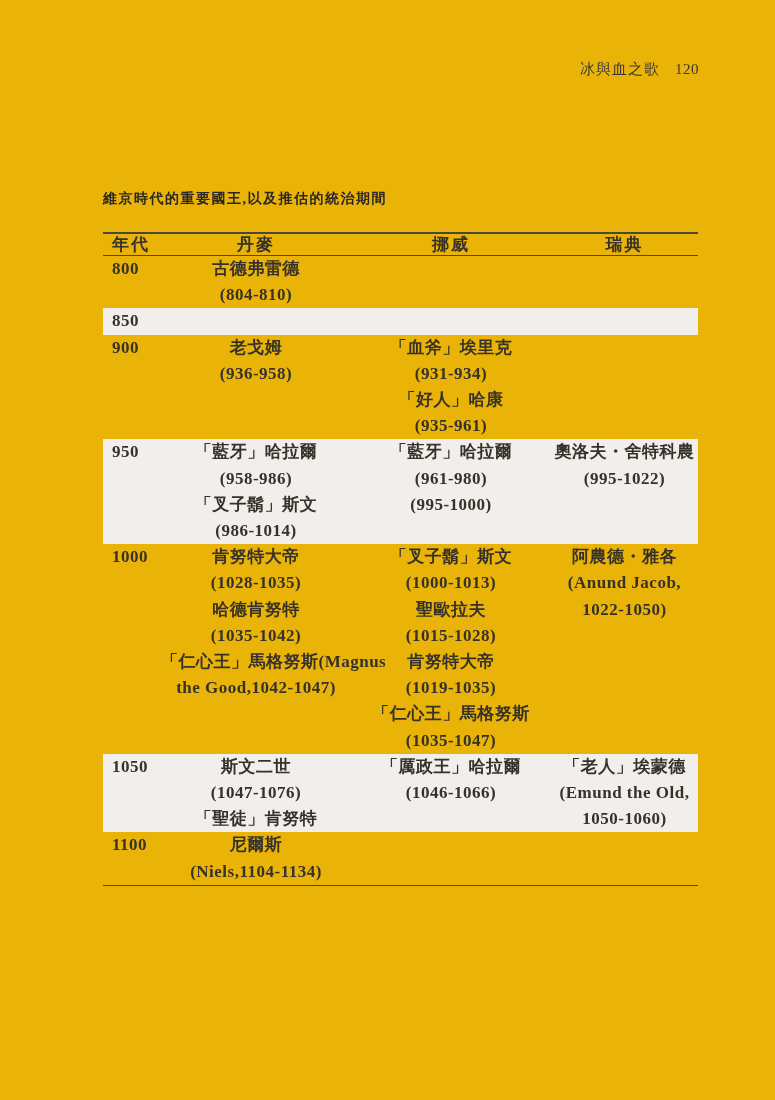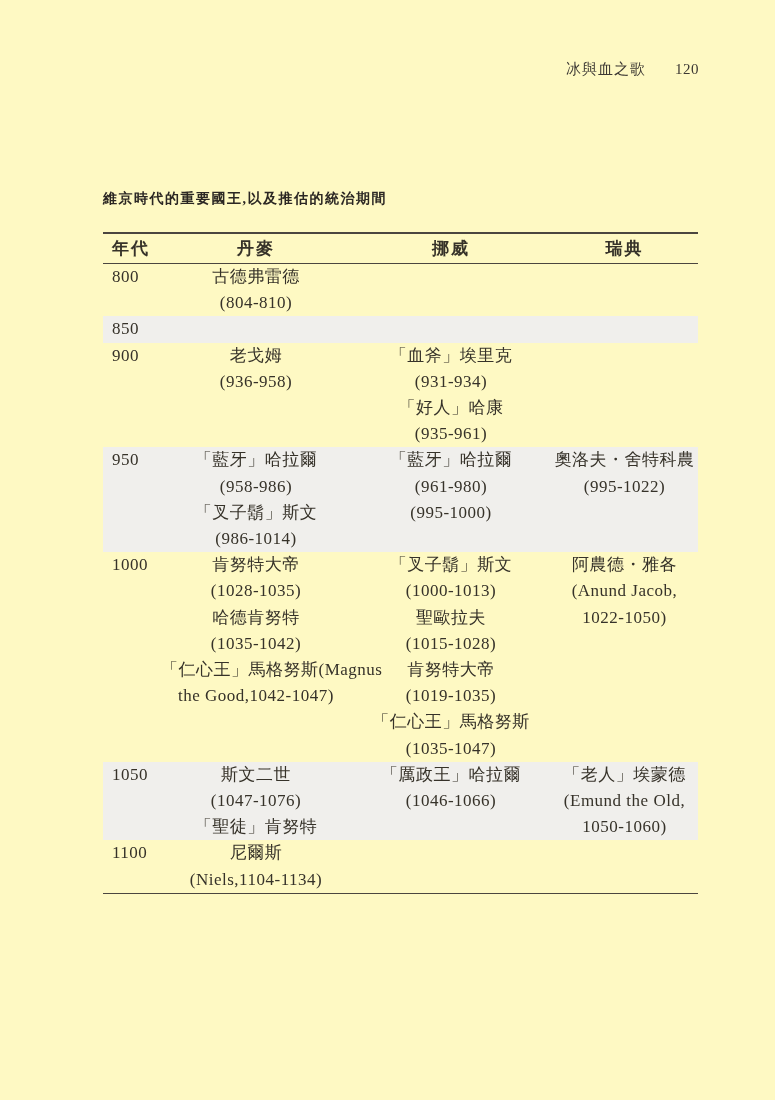--- a/index.html
+++ b/index.html
@@ -3,49 +3,49 @@
 <meta charset="utf-8">
 <style>
   * { margin:0; padding:0; box-sizing:border-box; }
   html,body { width:775px; height:1100px; }
   body {
     background:#ffffff;
     font-family:"Liberation Serif","DejaVu Serif",serif;
     color:#332f2b;
     position:relative;
   }
-  .page { position:absolute; inset:0; background:#fef9c3; }
+  .page { position:absolute; inset:0; background:#eab308; }
 
   
   .running-header {
     position:absolute; top:60px; right:76px;
     font-size:15px; color:#3c3833; letter-spacing:1px;
     display:flex; align-items:baseline;
   }
-  .running-header .pagenum { margin-left:29px; letter-spacing:0.5px; }
+  .running-header .pagenum { margin-left:15px; letter-spacing:0.5px; }
 
   
   .title {
     position:absolute; left:103px; top:190px;
     font-size:14px; font-weight:bold; color:#2b2723;
     letter-spacing:1.5px; white-space:nowrap;
   }
 
   
   .table {
     position:absolute; left:103px; top:232px; width:595px;
     font-size:17px; color:#363229;
     border-top:2px solid #4b463f;
     border-bottom:1.5px solid #4b463f;
   }
-  .trow { display:flex; align-items:stretch; }
+  .trow { display:flex; align-items:stretch;font-weight:bold; }
   .thead {
     border-bottom:1.5px solid #4b463f;
     font-weight:bold;
-    height:30px;
+    height:22px;
   }
   .thead .cell { display:flex; align-items:center; justify-content:center; letter-spacing:2px; }
   .thead .cell.c-year { justify-content:flex-start; }
 
   .cell { overflow:visible; }
   .c-year    { width:58px;  padding-left:9px; text-align:left; }
   .c-denmark { width:190px; text-align:center; }
   .c-norway  { width:200px; text-align:center; }
   .c-sweden  { width:147px; text-align:center; }
 

